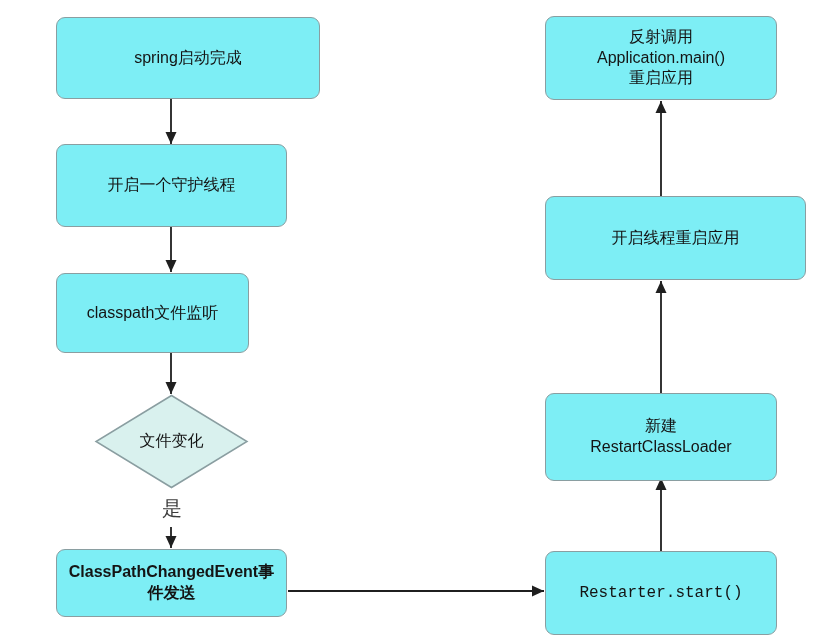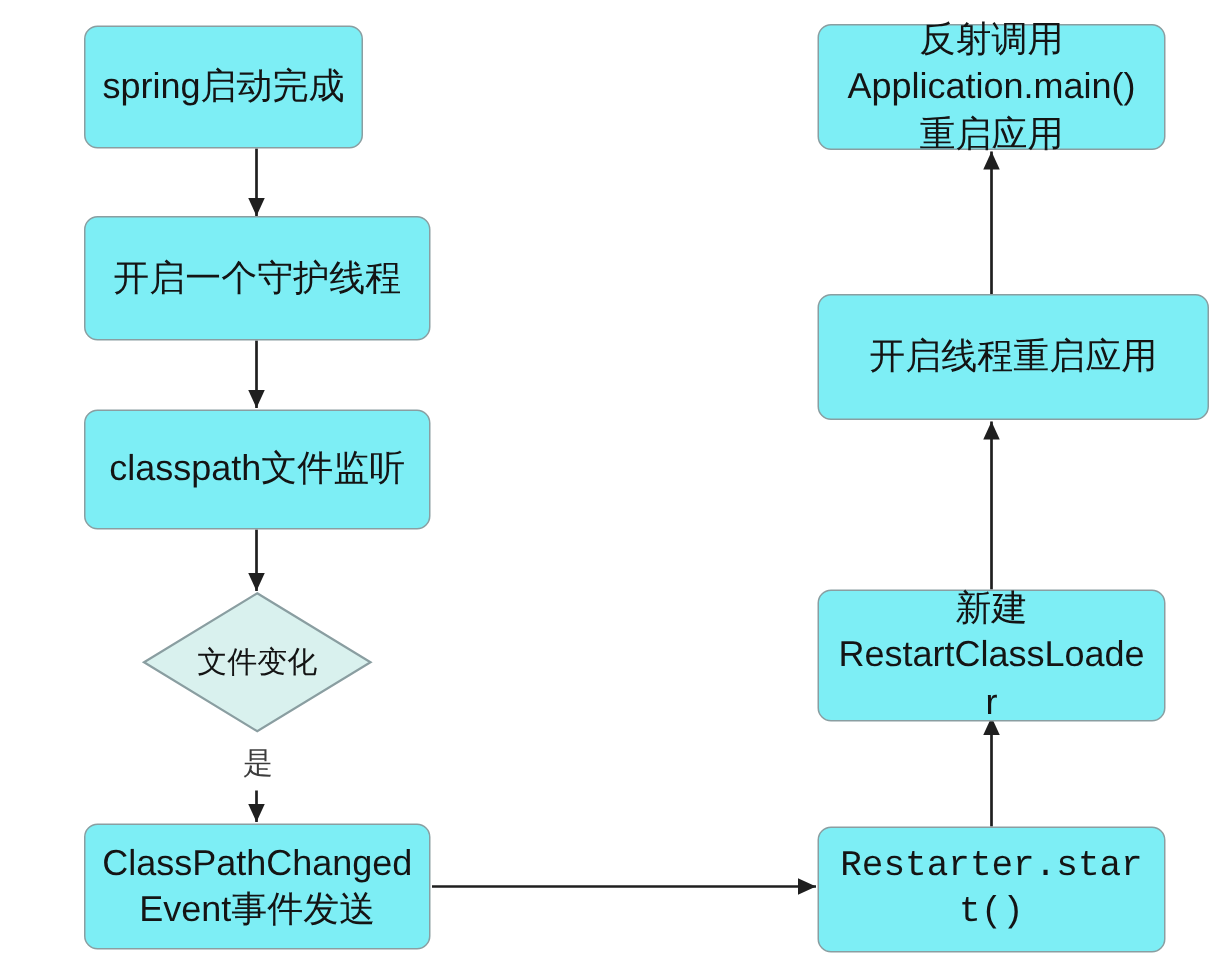--- a/index.html
+++ b/index.html
@@ -19,34 +19,34 @@
     font-family:"Liberation Sans","DejaVu Sans",sans-serif;
     overflow:hidden;
   }
   .node{
     position:absolute;
     display:flex;align-items:center;justify-content:center;
     text-align:center;
     background:var(--node-fill);
     border:1.5px solid var(--node-border);
     border-radius:9px;
-    font-size:24px;
+    font-size:16px;
     line-height:1.3;
     color:var(--text-color);
     box-sizing:border-box;
     padding:4px 11px;
     white-space:pre-line;
     overflow-wrap:anywhere;
   }
   .diamond-wrap{position:absolute;}
   .diamond-wrap svg{display:block;}
   .diamond-label{
     position:absolute;inset:0;
     display:flex;align-items:center;justify-content:center;
-    font-size:20px;color:var(--text-color);text-align:center;
+    font-size:16px;color:var(--text-color);text-align:center;
   }
   .yes-label{
     position:absolute;
     display:flex;align-items:center;justify-content:center;
     font-size:20px;color:var(--yes-color);
   }
   #arrows{position:absolute;inset:0;pointer-events:none;}
   #arrows line{stroke:var(--arrow-color);stroke-width:1.8;}
   #arrows marker path{fill:var(--arrow-color);}
 </style>
@@ -64,36 +64,36 @@
     <line x1="171" y1="99" x2="171" y2="144" marker-end="url(#ah)"></line>
     <line x1="171" y1="227" x2="171" y2="272" marker-end="url(#ah)"></line>
     <line x1="171" y1="353" x2="171" y2="394" marker-end="url(#ah)"></line>
     <line x1="171" y1="527" x2="171" y2="548" marker-end="url(#ah)"></line>
     <line x1="288" y1="591" x2="544" y2="591" marker-end="url(#ah)"></line>
     <line x1="661" y1="551" x2="661" y2="478" marker-end="url(#ah)"></line>
     <line x1="661" y1="393" x2="661" y2="281" marker-end="url(#ah)"></line>
     <line x1="661" y1="196" x2="661" y2="101" marker-end="url(#ah)"></line>
   </svg>
 
-  <div class="node" style="left:56px;top:17px;width:186px;height:82px;">spring启动完成</div>
+  <div class="node" style="left:56px;top:17px;width:264px;height:82px;">spring启动完成</div>
 
   <div class="node" style="left:56px;top:144px;width:231px;height:83px;">开启一个守护线程</div>
 
-  <div class="node" style="left:56px;top:273px;width:231px;height:80px;">classpath文件监听</div>
+  <div class="node" style="left:56px;top:273px;width:193px;height:80px;">classpath文件监听</div>
 
   <div class="diamond-wrap" style="left:94px;top:394px;width:155px;height:95px;">
     <svg width="155" height="95" viewBox="0 0 155 95">
       <polygon points="77.5,1.5 153,47.5 77.5,93.5 2,47.5" style="fill:var(--diamond-fill);stroke:var(--node-border);stroke-width:1.5"></polygon>
     </svg>
     <div class="diamond-label">文件变化</div>
   </div>
 
   <div class="yes-label" style="left:146px;top:494px;width:52px;height:28px;">是</div>
 
-  <div class="node" style="left:56px;top:549px;width:231px;height:84px;">ClassPathChangedEvent事件发送</div>
+  <div class="node" style="left:56px;top:549px;width:231px;height:68px;font-weight:bold;">ClassPathChangedEvent事件发送</div>
 
   <div class="node" style="left:545px;top:16px;width:232px;height:84px;">反射调用
 Application.main()
 重启应用</div>
 
   <div class="node" style="left:545px;top:196px;width:261px;height:84px;">开启线程重启应用</div>
 
   <div class="node" style="left:545px;top:393px;width:232px;height:88px;">新建
 RestartClassLoader</div>
 

